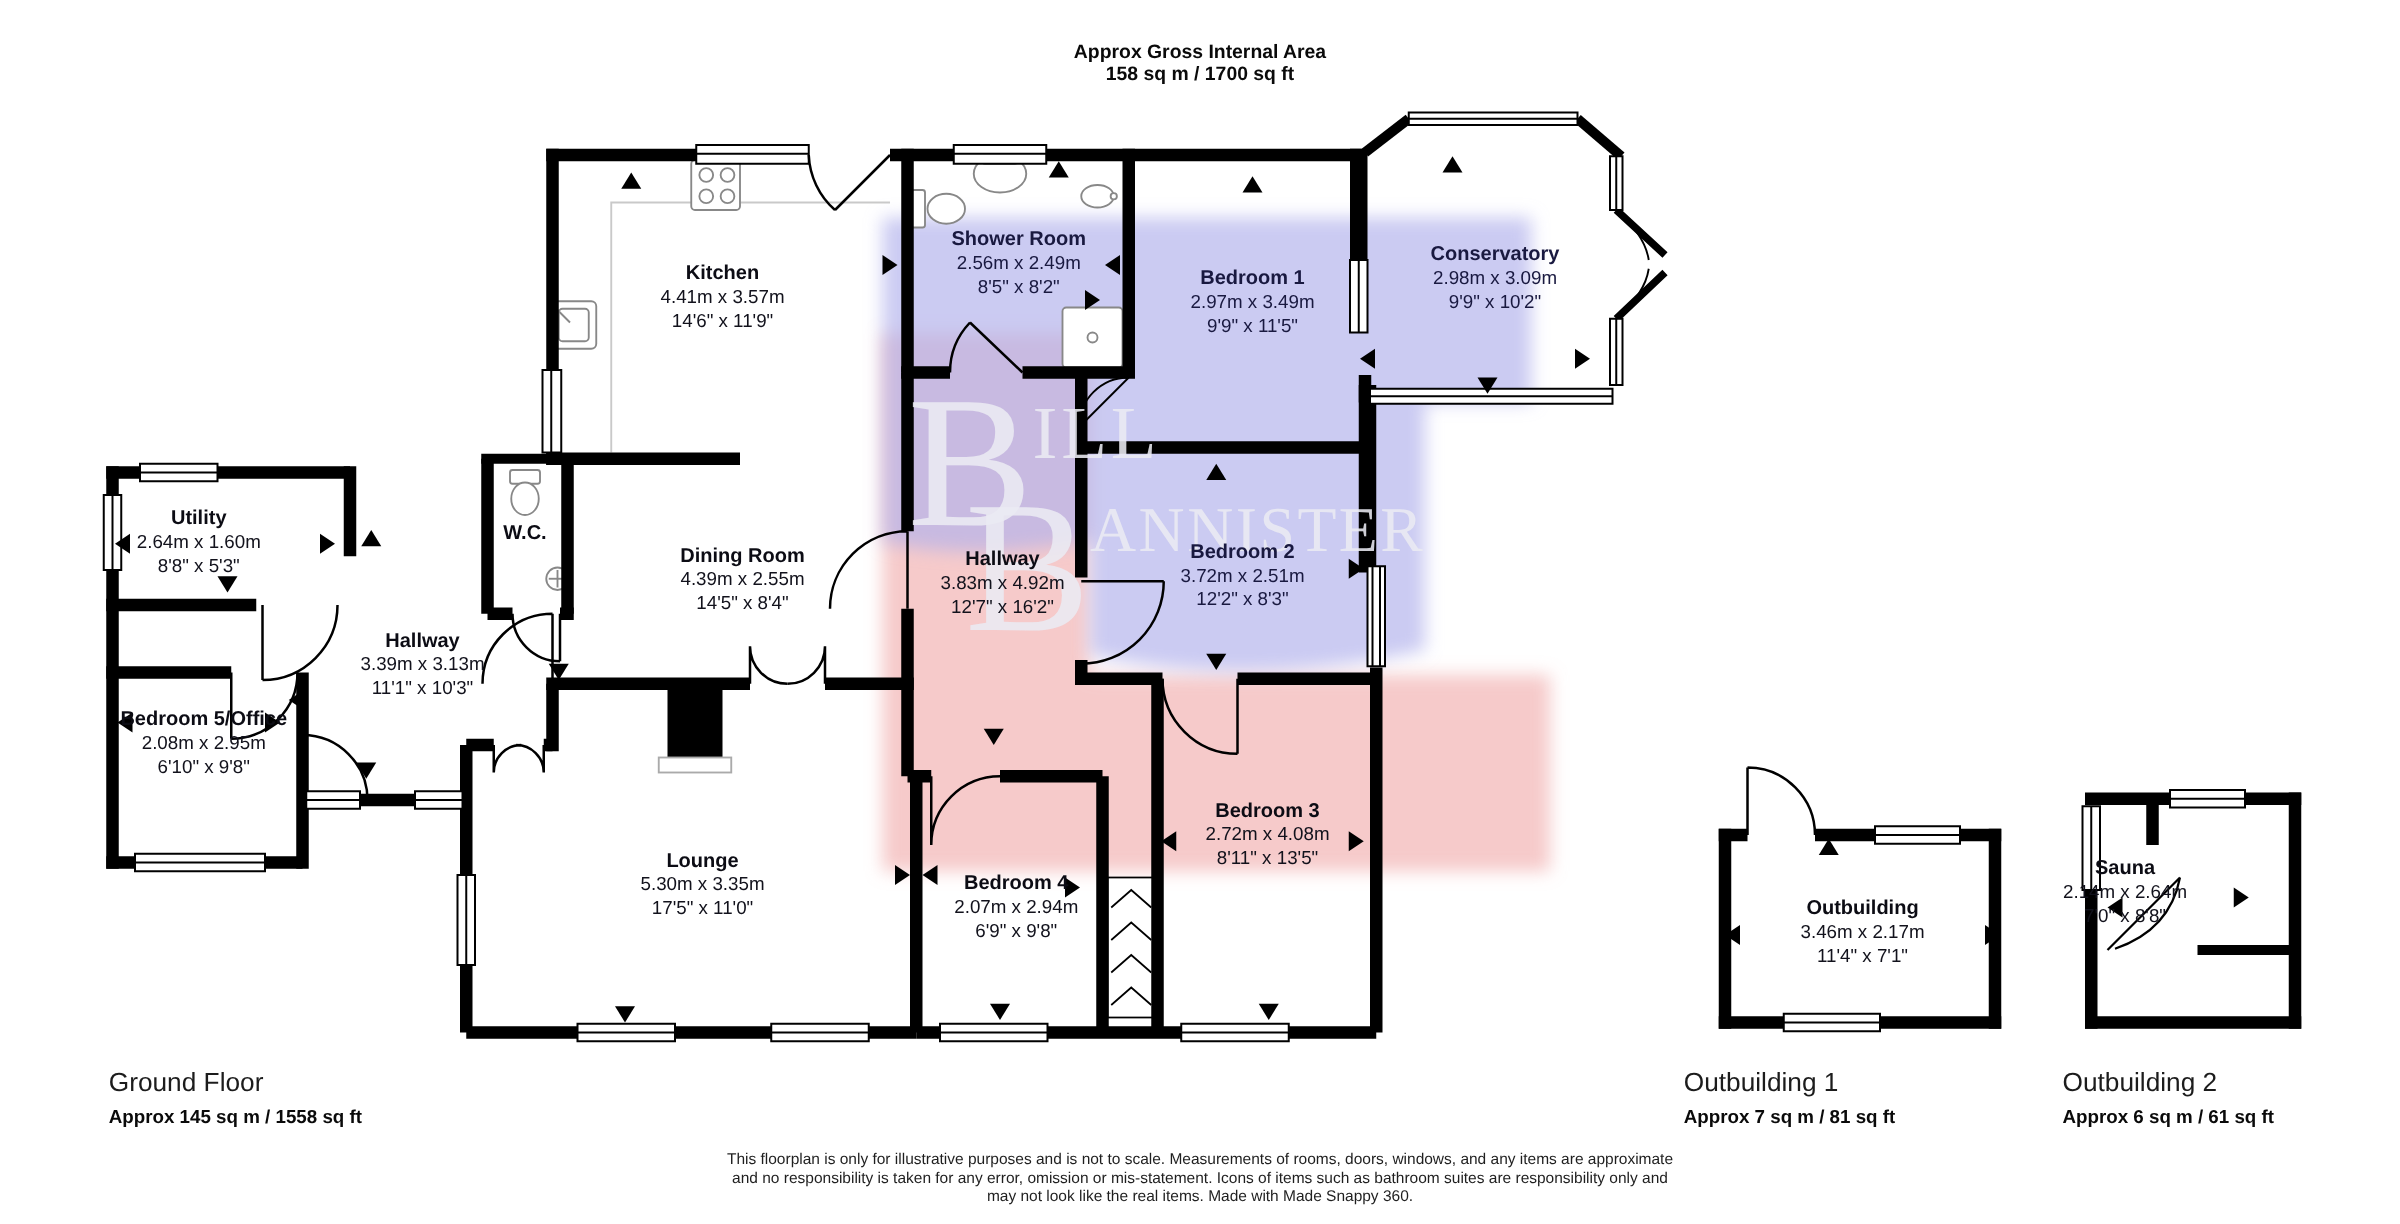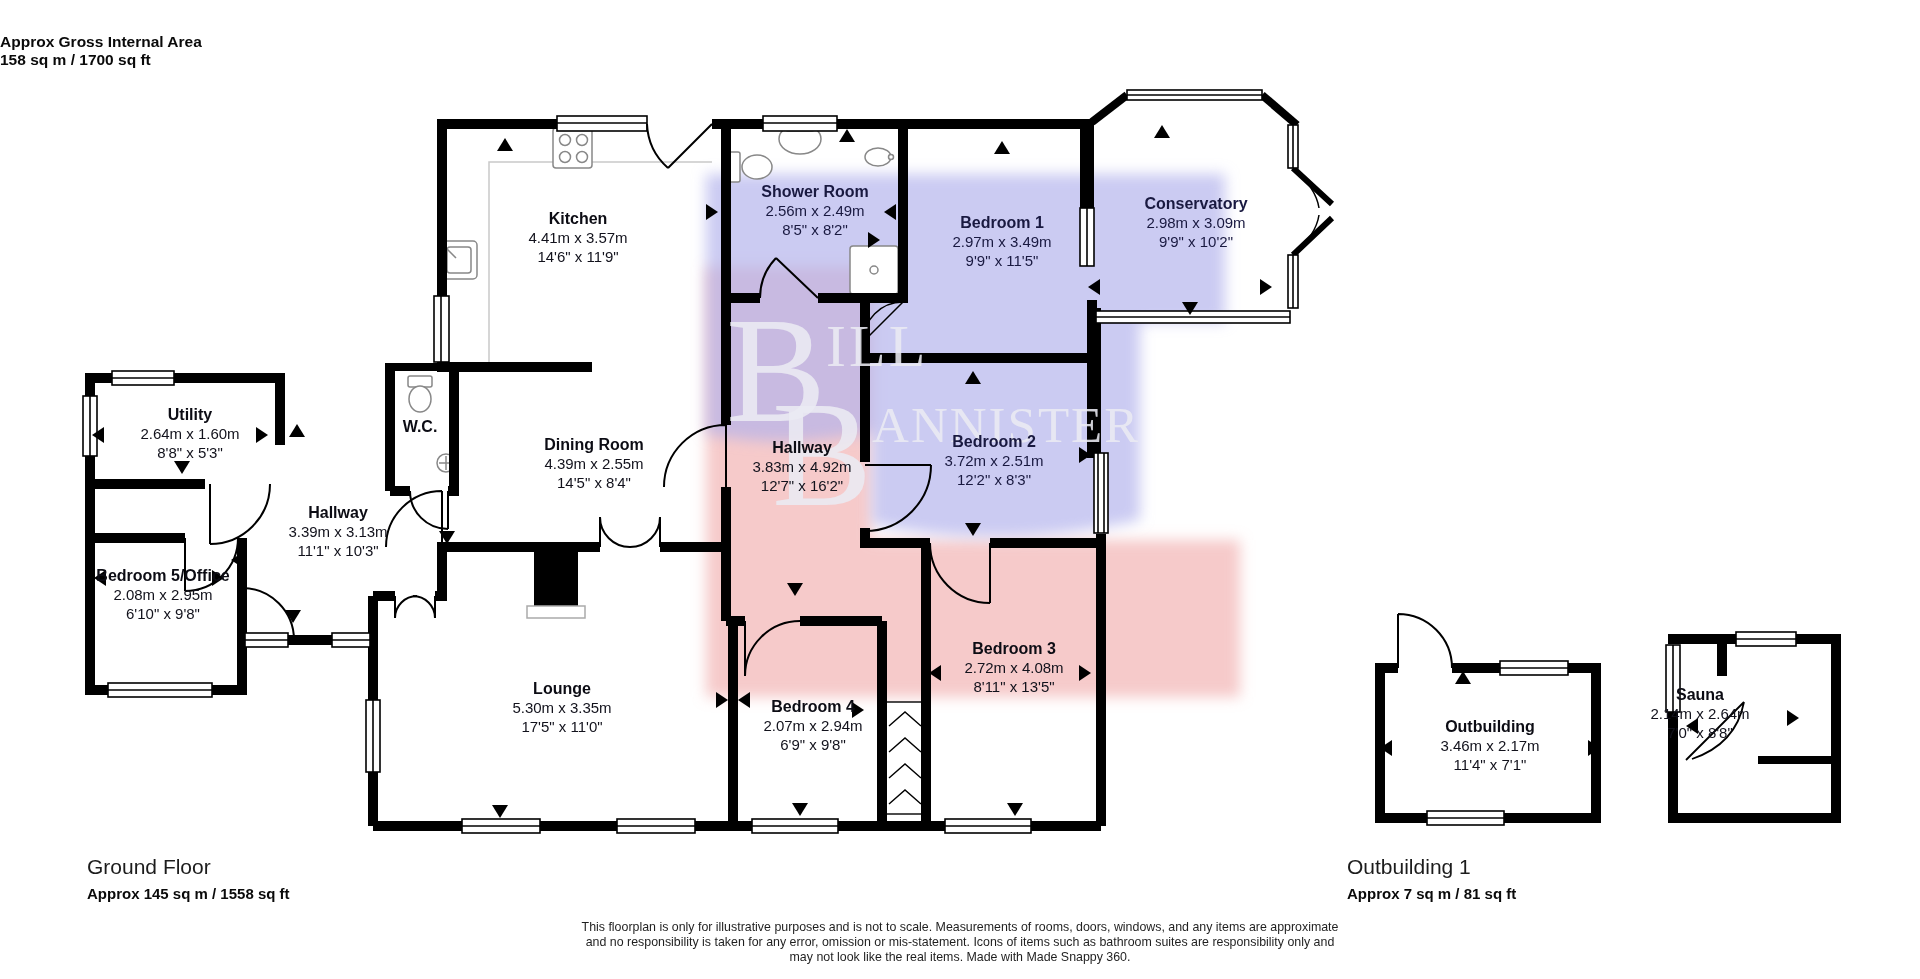--- a/index.html
+++ b/index.html
@@ -1,20 +1,20 @@
 <!DOCTYPE html>
 <html><head>
 <meta charset="utf-8">
 <style>
   html,body{margin:0;padding:0;background:#fff;}
   .canvas{position:relative;width:1920px;height:979px;background:#fff;overflow:hidden;
           font-family:"Liberation Sans", sans-serif;color:#111;}
   svg{position:absolute;left:0;top:0;}
   
-  .gia{position:absolute;left:0;right:0;top:33px;text-align:left;z-index:5;}
+  .gia{position:absolute;left:0;right:0;top:33px;text-align:center;z-index:5;}
   .gia div{font-weight:bold;font-size:15.5px;line-height:1.15;color:#0a0a0a;}
   
   .wm{position:absolute;z-index:30;pointer-events:none;color:rgba(235,235,243,0.88);
       font-family:"Liberation Serif", serif;white-space:nowrap;display:flex;align-items:flex-start;}
   .wm-cap{font-size:150px;line-height:.78;}
   .wm1 .wm-rest{font-size:60px;line-height:1;margin-top:4px;letter-spacing:3px;}
   .wm2 .wm-rest{font-size:51px;line-height:1;margin-top:4px;letter-spacing:2px;}
   #wm1{left:726px;top:312px;}
   #wm2{left:772px;top:396px;}
   
@@ -340,21 +340,21 @@
   <div class="room navy" style="left:1002px;top:242px">
     <div class="rname">Bedroom 1</div>
     <div class="rdim">2.97m x 3.49m</div>
     <div class="rdim">9'9" x 11'5"</div>
   </div>
   <div class="room navy" style="left:1196px;top:223px">
     <div class="rname">Conservatory</div>
     <div class="rdim">2.98m x 3.09m</div>
     <div class="rdim">9'9" x 10'2"</div>
   </div>
-  <div class="room" style="left:190px;top:434px">
+  <div class="room" style="left:159px;top:434px">
     <div class="rname">Utility</div>
     <div class="rdim">2.64m x 1.60m</div>
     <div class="rdim">8'8" x 5'3"</div>
   </div>
   <div class="room" style="left:420px;top:427px">
     <div class="rname">W.C.</div>
   </div>
   <div class="room" style="left:594px;top:464px">
     <div class="rname">Dining Room</div>
     <div class="rdim">4.39m x 2.55m</div>
@@ -407,20 +407,24 @@
   </div>
 
   <div class="cap" id="cap-ground">
     <div class="cap-title">Ground Floor</div>
     <div class="cap-area">Approx 145 sq m / 1558 sq ft</div>
   </div>
   <div class="cap" id="cap-ob1">
     <div class="cap-title">Outbuilding 1</div>
     <div class="cap-area">Approx 7 sq m / 81 sq ft</div>
   </div>
+  <div class="cap" id="cap-ob2">
+    <div class="cap-title">Outbuilding 2</div>
+    <div class="cap-area">Approx 6 sq m / 61 sq ft</div>
+  </div>
 
   <div class="disc">
     <div>This floorplan is only for illustrative purposes and is not to scale. Measurements of rooms, doors, windows, and any items are approximate</div>
     <div>and no responsibility is taken for any error, omission or mis-statement. Icons of items such as bathroom suites are responsibility only and</div>
     <div>may not look like the real items. Made with Made Snappy 360.</div>
   </div>
 
 </div>
 
 </body></html>

